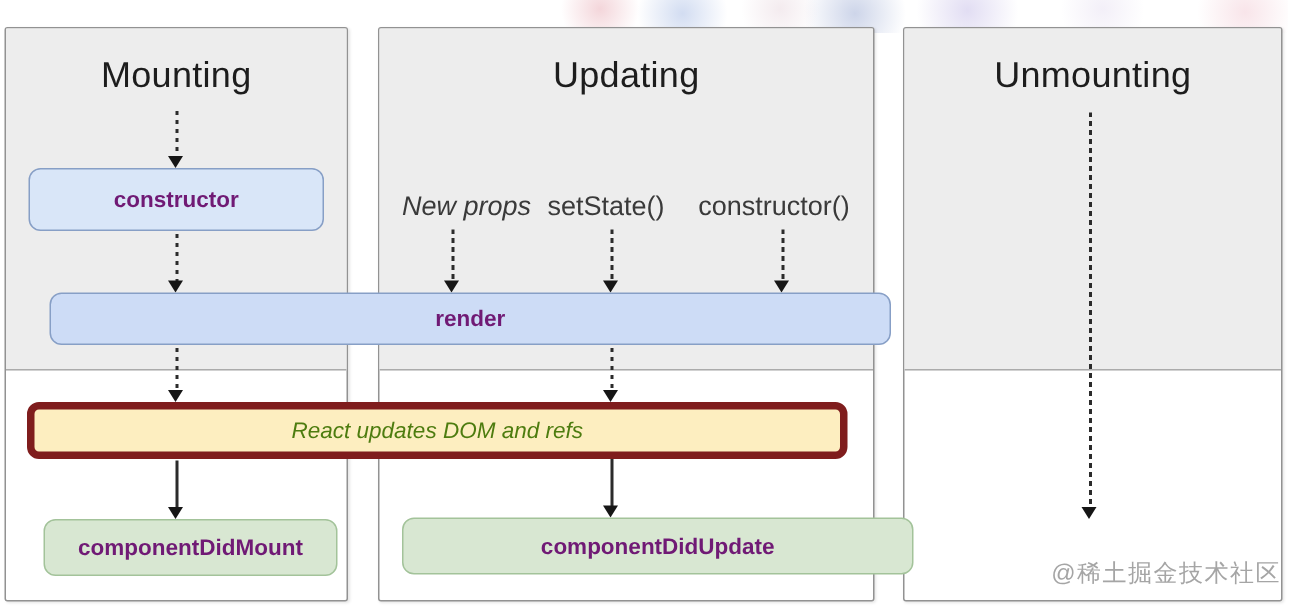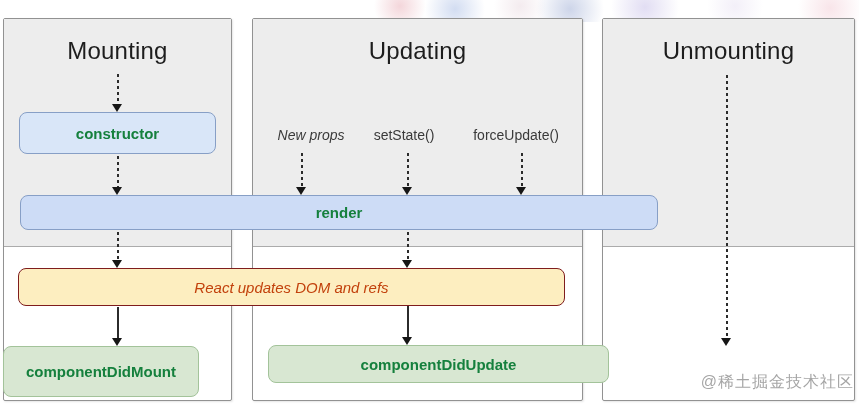--- a/index.html
+++ b/index.html
@@ -49,21 +49,21 @@
     margin-top:18px;
     font-size:24px; font-weight:400;
     color:var(--title-color,#1d1d1d);
     letter-spacing:.2px;
   }
 
   
   .trigger {
     position:absolute; top:127px;
     transform:translateX(-50%);
-    font-size:14px; color:#3a3a3a; white-space:nowrap;
+    font-size:18px; color:#3a3a3a; white-space:nowrap;
   }
   .trigger.it { font-style:italic; }
 
   
   .arrow { position:absolute; width:0; }
   .arrow .shaft { display:block; width:2px; height:100%; margin-left:-1px; }
   .arrow.dashed .shaft {
     background:repeating-linear-gradient(to bottom, #2b2b2b 0 3px, rgba(0,0,0,0) 3px 6px);
   }
   .arrow.solid .shaft { background:#2b2b2b; }
@@ -73,27 +73,27 @@
     border:5px solid rgba(0,0,0,0);
     border-top:8px solid #161616;
     border-bottom:none;
   }
 
   
   .node {
     position:absolute;
     display:flex; align-items:center; justify-content:center;
     border-radius:8px;
-    font-size:15px; font-weight:700; color:#15803d;
+    font-size:15px; font-weight:700; color:#701a75;
     white-space:nowrap;
   }
   .node.blue   { background:var(--lifecycle-blue,#d9e6f8);  border:1px solid #879fc6; }
   .node.render { background:var(--render-blue,#cddcf6);     border:1px solid #879fc6; }
-  .node.yellow { background:var(--effect-yellow,#fdeec0);   border:1px solid #7f1d1d;
-                 font-weight:400; font-style:italic; color:#c2410c; }
+  .node.yellow { background:var(--effect-yellow,#fdeec0);   border:5px solid #7f1d1d;
+                 font-weight:400; font-style:italic; color:#4d7c0f; }
   .node.green  { background:var(--commit-green,#d8e7d2);    border:1px solid #a3c39a; }
 
   .watermark {
     position:absolute; top:372px; right:5px;
     font-size:16px; color:#8f8f8f; opacity:.8;
     letter-spacing:1px; white-space:nowrap;
   }
 </style>
 </head>
 <body>
@@ -115,21 +115,21 @@
   </section>
 
   <section class="phase col3">
     <div class="phase-top">
       <h2 class="phase-title">Unmounting</h2>
     </div>
   </section>
 
   <span class="trigger it" style="left:311px">New props</span>
   <span class="trigger" style="left:404px">setState()</span>
-  <span class="trigger" style="left:516px">forceUpdate()</span>
+  <span class="trigger" style="left:516px">constructor()</span>
 
   <div class="arrow dashed" style="left:118px;top:74px;height:31px">
     <i class="shaft"></i>
     <i class="head"></i>
   </div>
   <div class="arrow dashed" style="left:118px;top:156px;height:32px">
     <i class="shaft"></i>
     <i class="head"></i>
   </div>
   <div class="arrow dashed" style="left:302px;top:153px;height:35px">
@@ -163,29 +163,29 @@
   </div>
   <div class="arrow solid" style="left:408px;top:306px;height:32px">
     <i class="shaft"></i>
     <i class="head"></i>
   </div>
 
   <div class="node blue" style="left:19px;top:112px;width:197px;height:42px">
     <span>constructor</span>
   </div>
 
-  <div class="node render" style="left:20px;top:195px;width:638px;height:35px">
+  <div class="node render" style="left:33px;top:195px;width:561px;height:35px">
     <span>render</span>
   </div>
 
   <div class="node yellow" style="left:18px;top:268px;width:547px;height:38px">
     <span>React updates DOM and refs</span>
   </div>
 
-  <div class="node green" style="left:3px;top:346px;width:196px;height:51px">
+  <div class="node green" style="left:29px;top:346px;width:196px;height:38px">
     <span>componentDidMount</span>
   </div>
 
   <div class="node green" style="left:268px;top:345px;width:341px;height:38px">
     <span>componentDidUpdate</span>
   </div>
 
 
   <div class="watermark">@稀土掘金技术社区</div>
 

